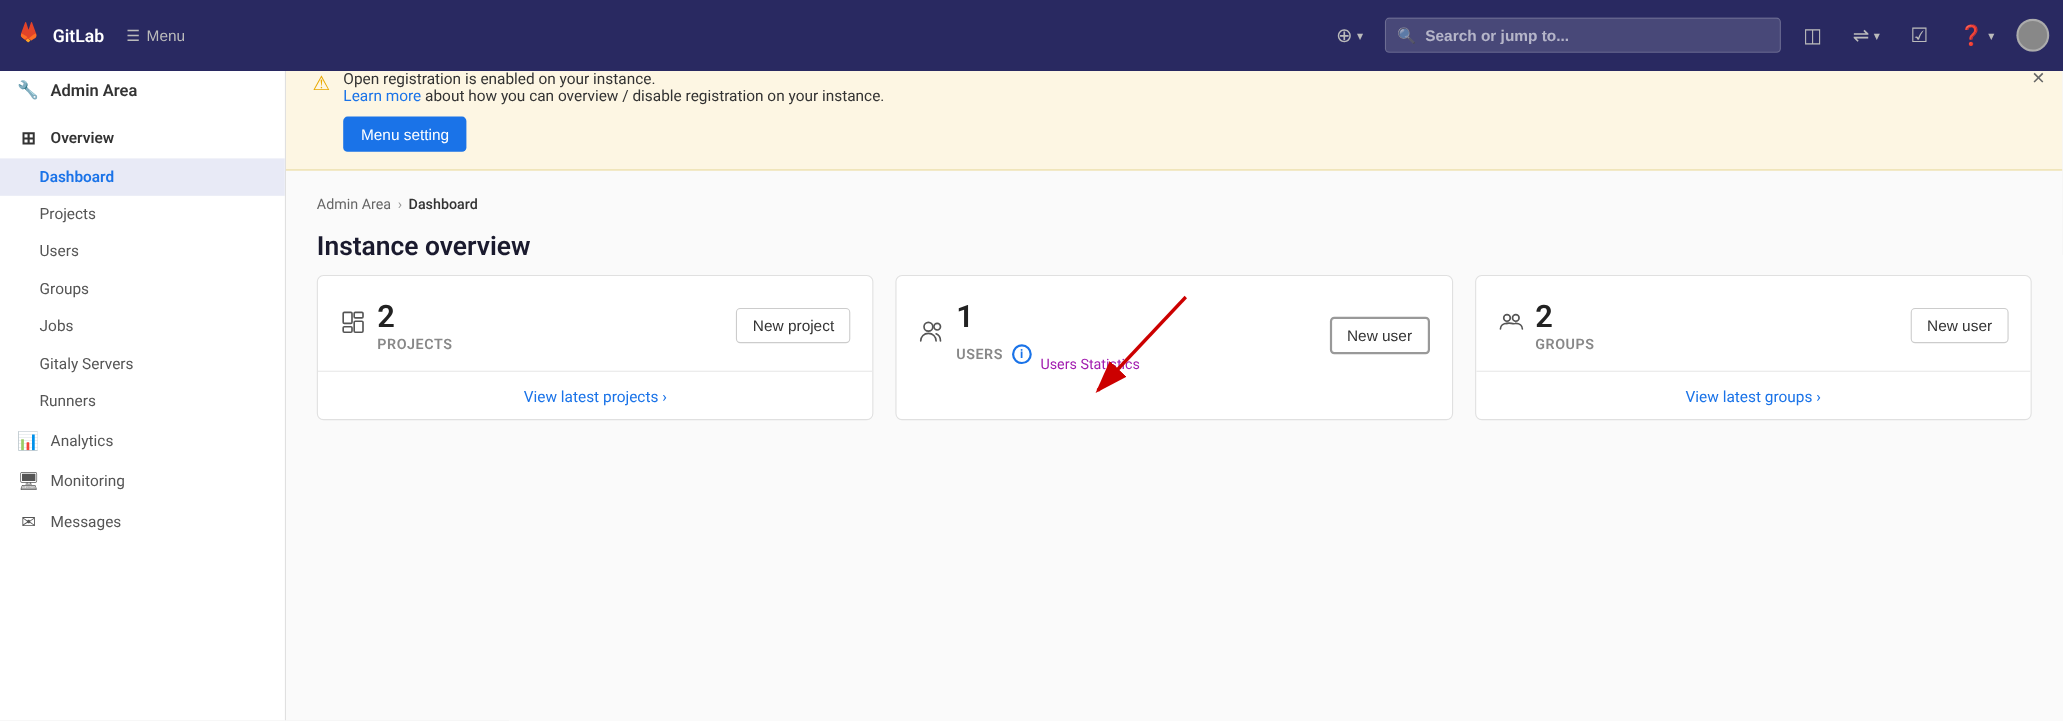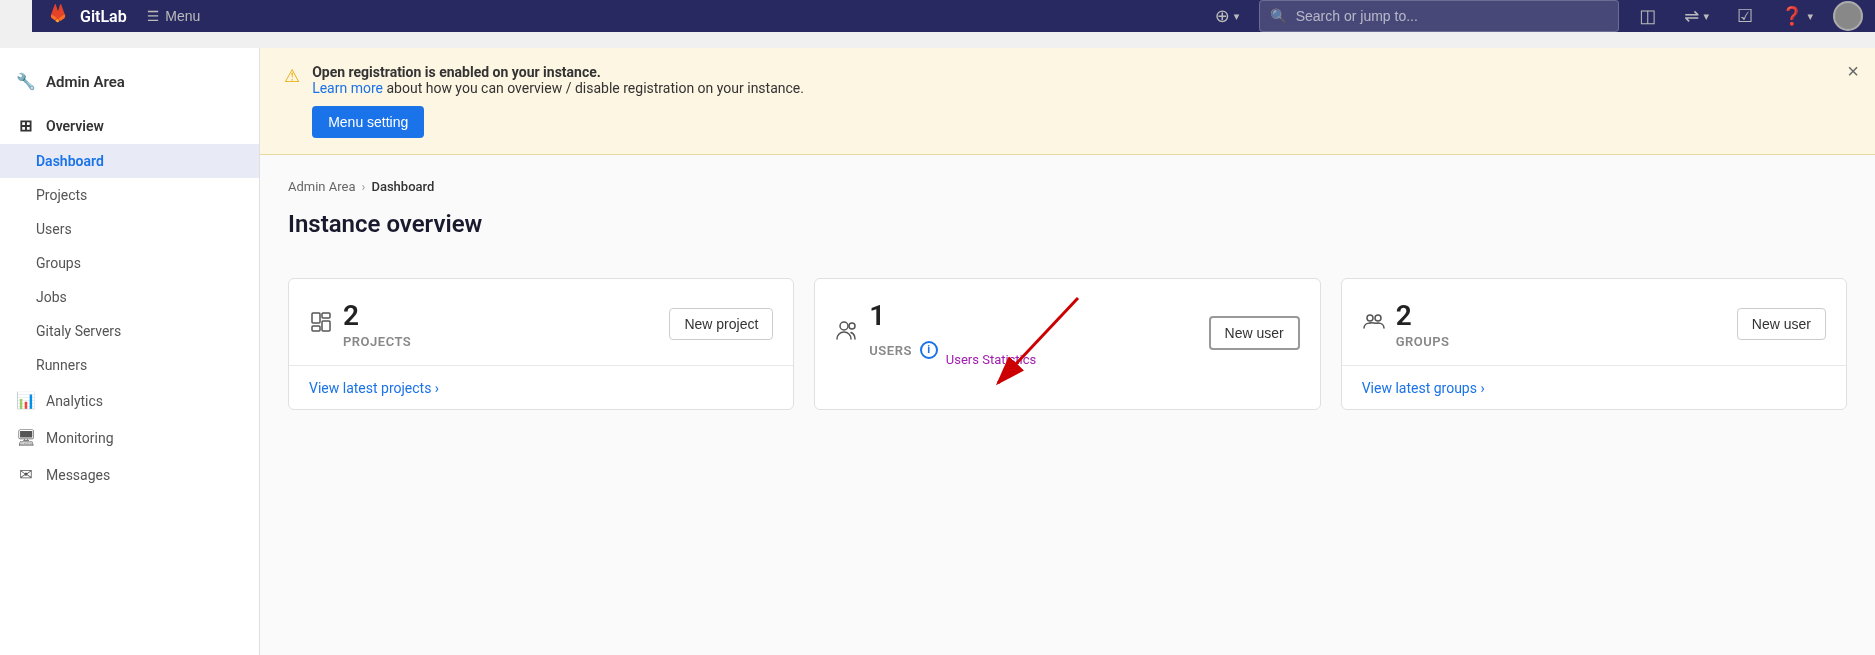--- a/index.html
+++ b/index.html
@@ -1,29 +1,28 @@
 <!DOCTYPE html>
 <html><head>
   <meta charset="utf-8">
   <style>
     * { box-sizing: border-box; margin: 0; padding: 0; }
     body { font-family: -apple-system, BlinkMacSystemFont, 'Segoe UI', Roboto, sans-serif; background: #f0f0f0; }
 
     
     .top-nav {
       background: #292961;
-      height: 32px;
+      height: 64px;
       display: flex;
       align-items: center;
       padding: 0 12px;
       gap: 12px;
       position: fixed;
       top: 0; left: 0; right: 0;
       z-index: 100;
-      margin-left: 32px;
     }
     .nav-logo {
       display: flex;
       align-items: center;
       gap: 8px;
       color: #fff;
       font-size: 16px;
       font-weight: 600;
       text-decoration: none;
     }
@@ -55,20 +54,21 @@
       height: 32px;
       gap: 8px;
     }
     .nav-search input {
       background: none;
       border: none;
       color: #22c55e;
       outline: none;
       font-size: 14px;
       flex: 1;
+      font-weight: bold;
     }
     .nav-search input::placeholder { color: rgba(255,255,255,0.6); }
     .nav-icon-btn {
       background: none;
       border: none;
       color: #bbb;
       cursor: pointer;
       padding: 4px 8px;
       display: flex;
       align-items: center;
@@ -139,21 +139,21 @@
       background: #fdf6e3;
       border-bottom: 1px solid #e8d9a0;
       padding: 16px 24px;
       display: flex;
       align-items: flex-start;
       gap: 12px;
       position: relative;
     }
     .alert-icon { font-size: 18px; color: #e8a800; margin-top: 1px; flex-shrink: 0; }
     .alert-text { font-size: 14px; color: #333; }
-    .alert-text strong { font-weight: 700; }
+    .alert-text strong { font-weight: 400; }
     .alert-text a { color: #1a73e8; text-decoration: none; }
     .alert-btn {
       display: inline-block;
       margin-top: 10px;
       background: #1a73e8;
       color: #fff;
       border: none;
       border-radius: 4px;
       padding: 8px 16px;
       font-size: 14px;
@@ -184,21 +184,21 @@
       gap: 6px;
     }
     .breadcrumb a { color: #666; text-decoration: none; }
     .breadcrumb .current { color: #333; font-weight: 500; }
     .breadcrumb .sep { color: #999; }
 
     .page-title {
       font-size: 24px;
       font-weight: 600;
       color: #1a1a2e;
-      margin-bottom: 40px;
+      margin-bottom: 12px;
     }
 
     
     .cards-row {
       display: flex;
       gap: 20px;
       margin-bottom: 16px;
       position: relative;
     }
     .stat-card {
@@ -263,20 +263,21 @@
       font-weight: 700;
       display: flex;
       align-items: center;
       justify-content: center;
       cursor: pointer;
     }
 
     .card-footer {
       border-top: 1px solid #e8e8e8;
       padding: 12px 20px;
+      text-align: center;
     }
     .card-footer a {
       color: #1a73e8;
       font-size: 14px;
       text-decoration: none;
     }
 
     
     .red-arrow {
       position: absolute;

